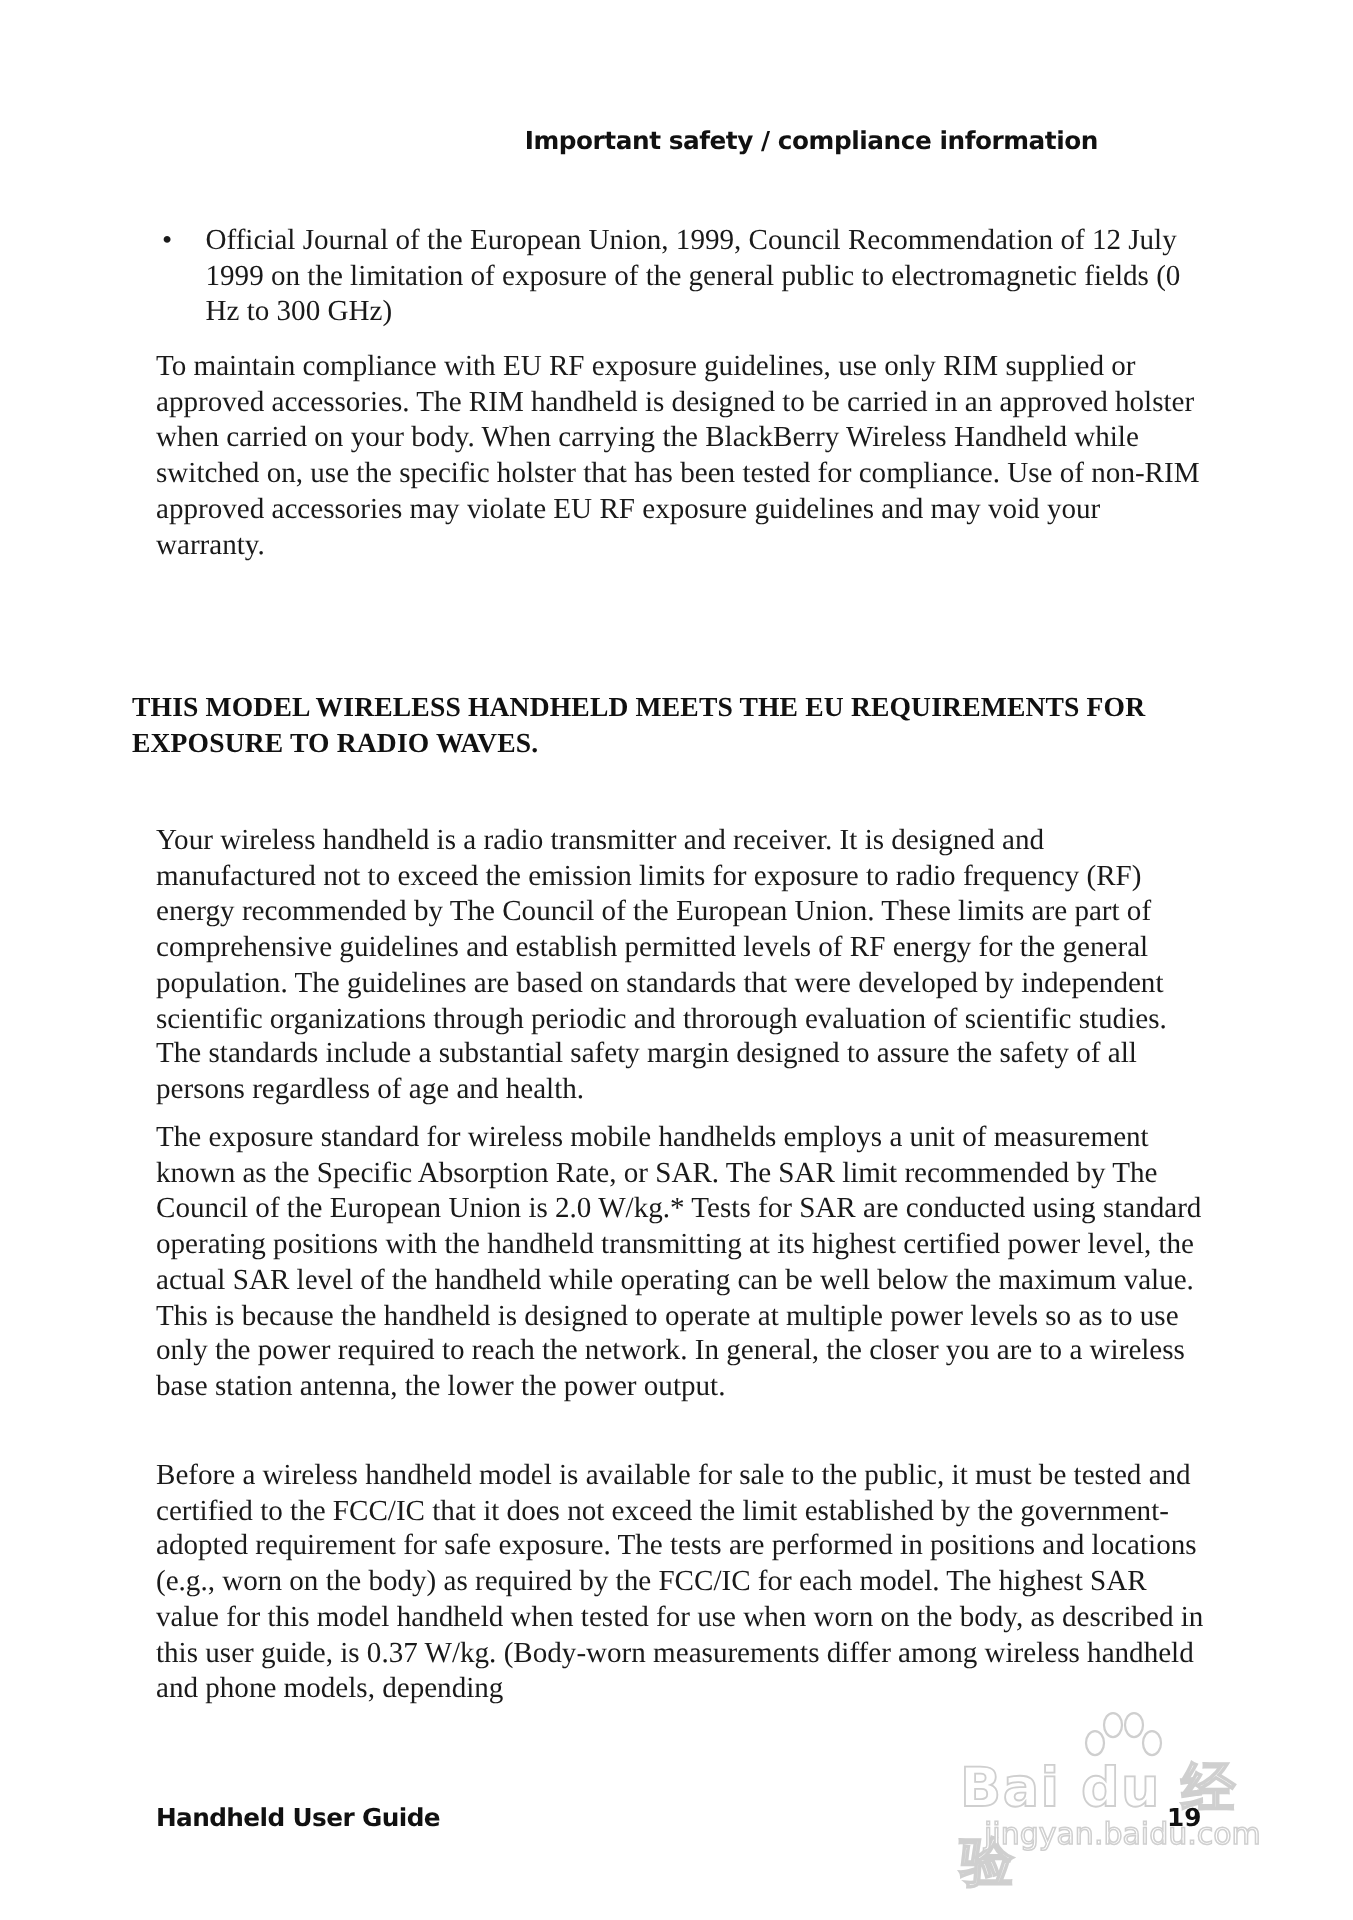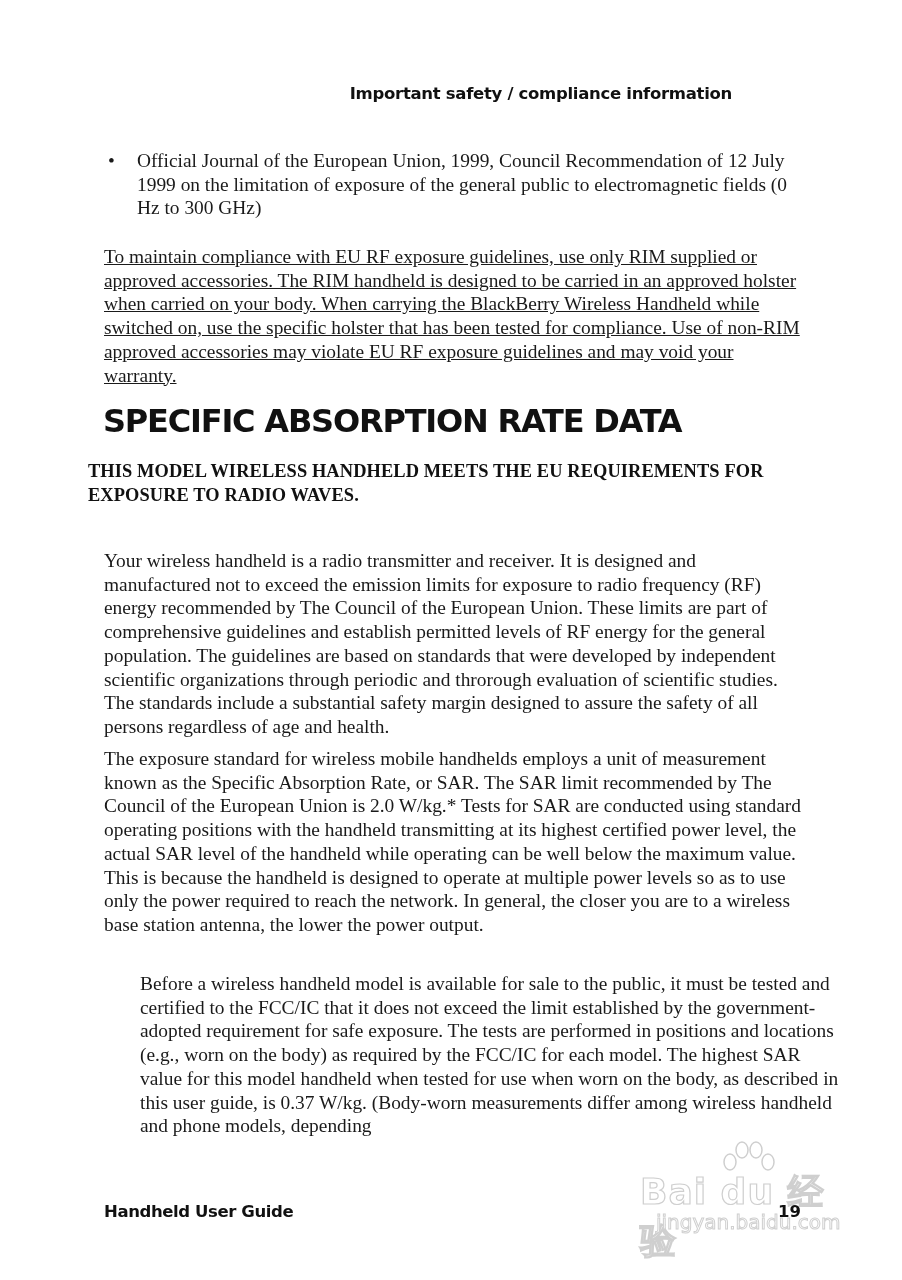--- a/index.html
+++ b/index.html
@@ -15,34 +15,34 @@
     color: #1a1a1a;
   }
   .bullet-item {
     position: absolute; left: 104px; top: 149px; width: 700px;
   }
   .bullet-dot {
     position: absolute; left: 4px; top: 0; width: 20px;
   }
   .bullet-text { margin-left: 33px; }
   .para { position: absolute; left: 104px; width: 700px; margin: 0; }
-  .p1 { top: 245px; text-decoration: underline; }
+  .p1 { top: 233px; }
   .section-title {
     position: absolute; left: 103px; top: 402px; margin: 0;
     font-family: "DejaVu Sans", sans-serif; font-weight: bold;
     font-size: 32px; letter-spacing: -1.2px; color: #111;
   }
   .subhead {
     position: absolute; left: 88px; top: 460px; width: 700px; margin: 0;
     font-family: "Liberation Serif", serif; font-weight: bold;
     font-size: 18.4px; line-height: 23.5px; color: #111; letter-spacing: 0.1px;
   }
   .p2 { top: 521px; margin-top: 28px; }
   .p3 { top: 747px; }
-  .p4 { top: 972px; margin-left: 36px; }
+  .p4 { top: 972px; }
   .footer-title {
     position: absolute; left: 104px; top: 1202px;
     font-family: "DejaVu Sans", sans-serif; font-weight: bold;
     font-size: 16.5px; letter-spacing: -0.4px; color: #111;
   }
   .footer-page {
     position: absolute; left: 778px; top: 1202px;
     font-family: "DejaVu Sans", sans-serif; font-weight: bold;
     font-size: 16.5px; color: #111;
   }
@@ -69,21 +69,20 @@
 
   <div class="running-head">Important safety / compliance information</div>
 
   <div class="bullet-item body-text">
     <span class="bullet-dot">•</span>
     <div class="bullet-text">Official Journal of the European Union, 1999, Council Recommendation of 12 July 1999 on the limitation of exposure of the general public to electromagnetic fields (0 Hz to 300 GHz)</div>
   </div>
 
   <p class="para p1 body-text">To maintain compliance with EU RF exposure guidelines, use only RIM supplied or approved accessories. The RIM handheld is designed to be carried in an approved holster when carried on your body. When carrying the BlackBerry Wireless Handheld while switched on, use the specific holster that has been tested for compliance. Use of non-RIM approved accessories may violate EU RF exposure guidelines and may void your warranty.</p>
 
-  <h1 class="section-title">SPECIFIC ABSORPTION RATE DATA</h1>
 
   <h2 class="subhead">THIS MODEL WIRELESS HANDHELD MEETS THE EU REQUIREMENTS FOR EXPOSURE TO RADIO WAVES.</h2>
 
   <p class="para p2 body-text">Your wireless handheld is a radio transmitter and receiver. It is designed and manufactured not to exceed the emission limits for exposure to radio frequency (RF) energy recommended by The Council of the European Union. These limits are part of comprehensive guidelines and establish permitted levels of RF energy for the general population. The guidelines are based on standards that were developed by independent scientific organizations through periodic and throrough evaluation of scientific studies. The standards include a substantial safety margin designed to assure the safety of all persons regardless of age and health.</p>
 
   <p class="para p3 body-text">The exposure standard for wireless mobile handhelds employs a unit of measurement known as the Specific Absorption Rate, or SAR. The SAR limit recommended by The Council of the European Union is 2.0 W/kg.* Tests for SAR are conducted using standard operating positions with the handheld transmitting at its highest certified power level, the actual SAR level of the handheld while operating can be well below the maximum value. This is because the handheld is designed to operate at multiple power levels so as to use only the power required to reach the network. In general, the closer you are to a wireless base station antenna, the lower the power output.</p>
 
   <p class="para p4 body-text">Before a wireless handheld model is available for sale to the public, it must be tested and certified to the FCC/IC that it does not exceed the limit established by the government-adopted requirement for safe exposure. The tests are performed in positions and locations (e.g., worn on the body) as required by the FCC/IC for each model. The highest SAR value for this model handheld when tested for use when worn on the body, as described in this user guide, is 0.37 W/kg. (Body-worn measurements differ among wireless handheld and phone models, depending</p>
 
   <div class="footer-title">Handheld User Guide</div>

